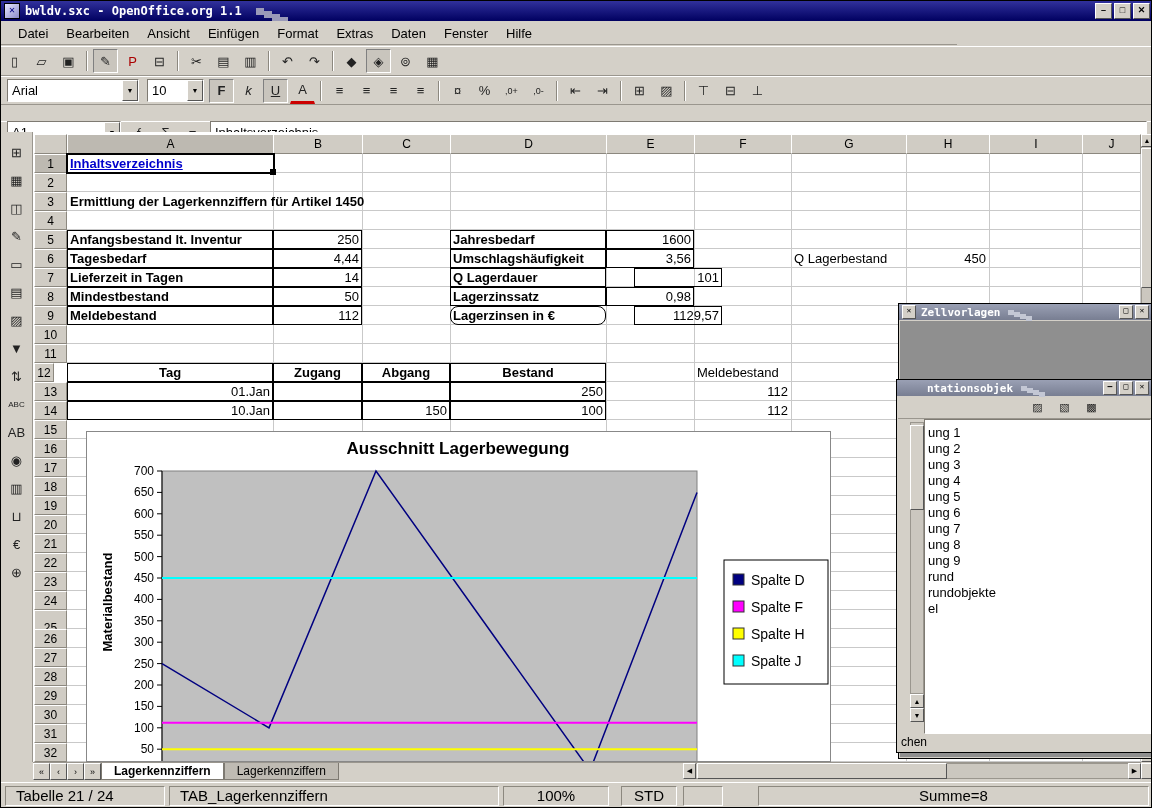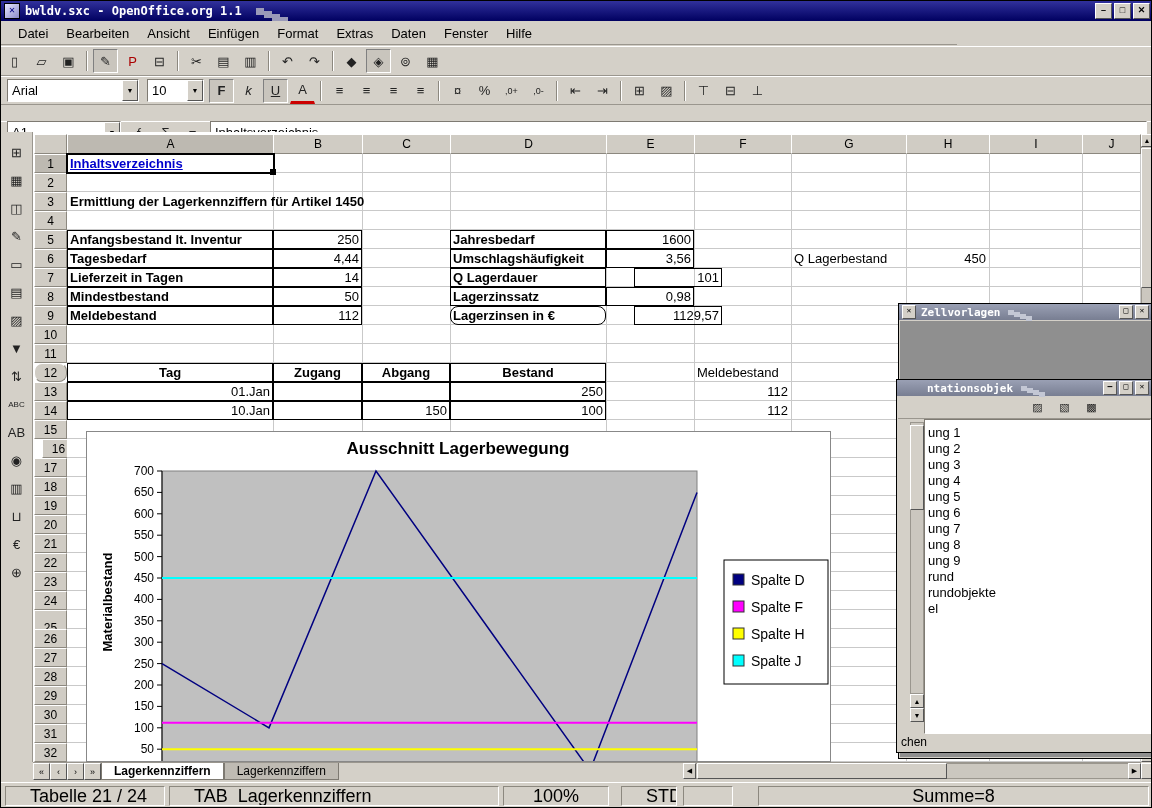--- a/index.html
+++ b/index.html
@@ -76,21 +76,21 @@
     display:flex;align-items:flex-start;border-top:1px solid #9a968e;box-sizing:border-box}
   .tabnav{width:17px;height:17px;background:#d4d0c8;border:1px solid;border-color:#fff #555 #555 #fff;
     font-size:9px;display:flex;align-items:center;justify-content:center;box-sizing:border-box}
   .sheet-tab{height:17px;padding:0 12px;font-size:12px;display:flex;align-items:center;
     border:1px solid #7e7a72;border-top:none;box-sizing:border-box;background:#bfbbb3}
   .sheet-tab.active{background:#fff;font-weight:bold}
   
   #statusbar{position:absolute;left:0;top:781px;width:1152px;height:27px;background:#d4d0c8;
     border-top:1px solid #fff;box-sizing:border-box}
   .panel{position:absolute;top:3px;height:20px;border:1px solid;border-color:#8c887f #fff #fff #8c887f;
-    font-size:18px;line-height:18px;padding:0 24px;box-sizing:border-box;overflow:hidden;white-space:nowrap}
+    font-size:15px;line-height:18px;padding:0 10px;box-sizing:border-box;overflow:hidden;white-space:nowrap}
   
   .float-win{position:absolute;background:#d4d0c8;border:1px solid #000;box-sizing:border-box}
   .float-title{height:16px;background:linear-gradient(180deg,#9aa0b4,#787e92);display:flex;align-items:center;
     color:#fff;font-size:11px;font-weight:bold;padding:0 2px;
     font-family:"DejaVu Sans Mono","Liberation Mono",monospace}
   .float-btn{width:12px;height:12px;background:#d4d0c8;border:1px solid;border-color:#fff #555 #555 #fff;
     color:#000;font-size:8px;line-height:10px;text-align:center;margin:0 1px}
   .fstairs{width:6px;height:5px;background:#c3c7d4;margin-left:8px;
     box-shadow:6px 2px #c3c7d4,12px 4px #c3c7d4,18px 6px #c3c7d4}
   #win-stylist{left:897px;top:302px;width:255px;height:456px;z-index:50}
@@ -243,25 +243,25 @@
     <div class="hdr" style="left: 33px; top: 172px; width: 33px; height: 19px; position: absolute;">2</div>
     <div class="hdr" style="left: 33px; top: 191px; width: 33px; height: 19px; position: absolute;">3</div>
     <div class="hdr" style="left: 33px; top: 210px; width: 33px; height: 19px; position: absolute;">4</div>
     <div class="hdr" style="left: 33px; top: 229px; width: 33px; height: 19px; position: absolute;">5</div>
     <div class="hdr" style="left: 33px; top: 248px; width: 33px; height: 19px; position: absolute;">6</div>
     <div class="hdr" style="left: 33px; top: 267px; width: 33px; height: 19px; position: absolute;">7</div>
     <div class="hdr" style="left: 33px; top: 286px; width: 33px; height: 19px; position: absolute;">8</div>
     <div class="hdr" style="left: 33px; top: 305px; width: 33px; height: 19px; position: absolute;">9</div>
     <div class="hdr" style="left: 33px; top: 324px; width: 33px; height: 19px; position: absolute;">10</div>
     <div class="hdr" style="left: 33px; top: 343px; width: 33px; height: 19px; position: absolute;">11</div>
-    <div class="hdr" style="left: 33px; top: 362px; width: 33px; height: 19px; position: absolute; border-radius: 8px;">12</div>
+    <div class="hdr" style="left: 33px; top: 362px; width: 20px; height: 19px; position: absolute;">12</div>
     <div class="hdr" style="left: 33px; top: 381px; width: 33px; height: 19px; position: absolute;">13</div>
     <div class="hdr" style="left: 33px; top: 400px; width: 33px; height: 19px; position: absolute;">14</div>
     <div class="hdr" style="left: 33px; top: 419px; width: 33px; height: 19px; position: absolute;">15</div>
-    <div class="hdr" style="left: 33px; top: 438px; width: 33px; height: 19px; position: absolute; margin-left: 8px;">16</div>
+    <div class="hdr" style="left: 33px; top: 438px; width: 33px; height: 19px; position: absolute;">16</div>
     <div class="hdr" style="left: 33px; top: 457px; width: 33px; height: 19px; position: absolute;">17</div>
     <div class="hdr" style="left: 33px; top: 476px; width: 33px; height: 19px; position: absolute;">18</div>
     <div class="hdr" style="left: 33px; top: 495px; width: 33px; height: 19px; position: absolute;">19</div>
     <div class="hdr" style="left: 33px; top: 514px; width: 33px; height: 19px; position: absolute;">20</div>
     <div class="hdr" style="left: 33px; top: 533px; width: 33px; height: 19px; position: absolute;">21</div>
     <div class="hdr" style="left: 33px; top: 552px; width: 33px; height: 19px; position: absolute;">22</div>
     <div class="hdr" style="left: 33px; top: 571px; width: 33px; height: 19px; position: absolute;">23</div>
     <div class="hdr" style="left: 33px; top: 590px; width: 33px; height: 19px; position: absolute;">24</div>
     <div class="hdr" style="left: 33px; top: 609px; width: 33px; height: 36px; position: absolute;">25</div>
     <div class="hdr" style="left: 33px; top: 628px; width: 33px; height: 19px; position: absolute;">26</div>

